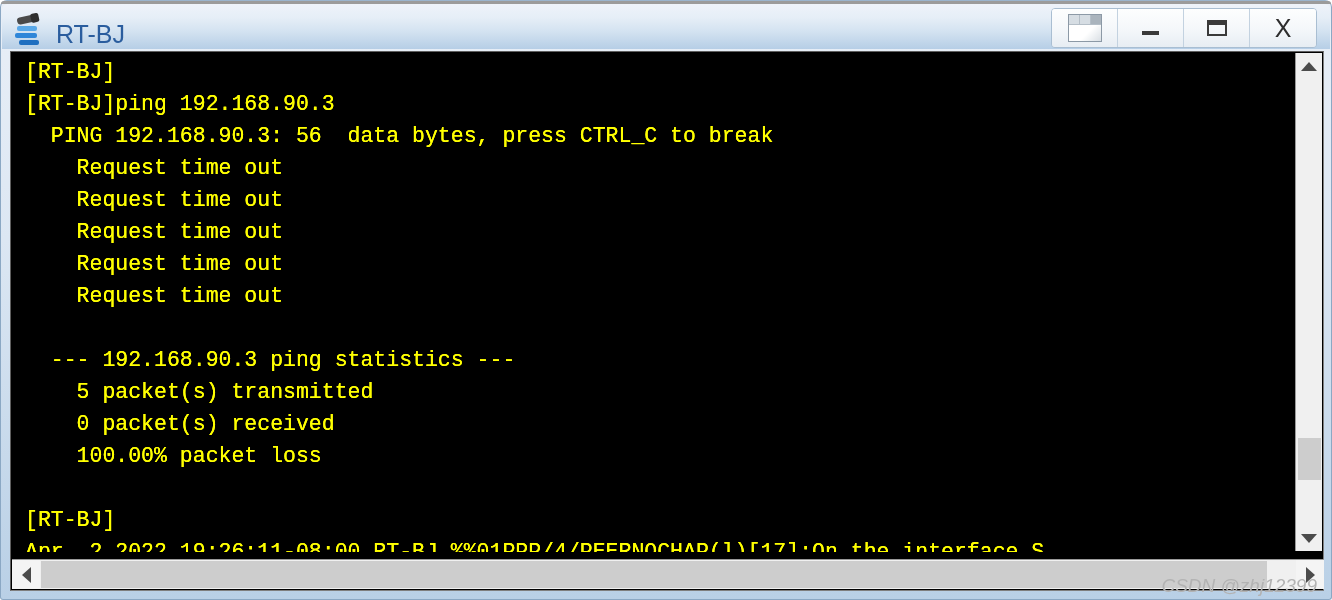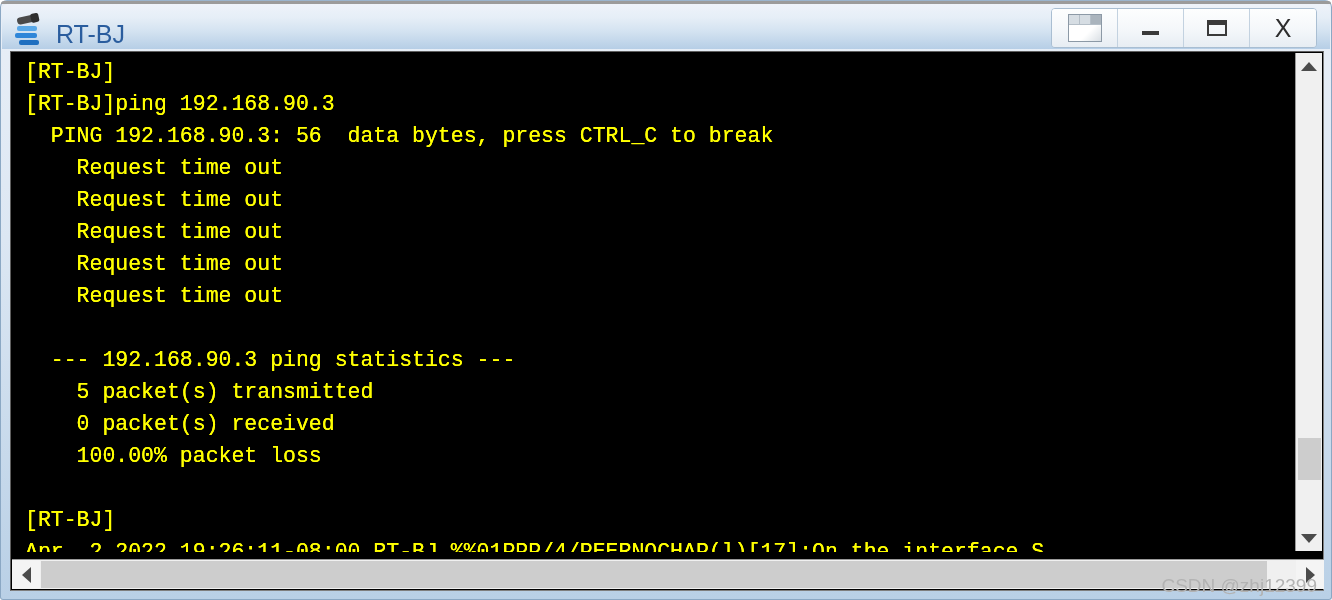--- a/index.html
+++ b/index.html
@@ -284,20 +284,21 @@
   
   #watermark {
     position: absolute;
     right: 14px;
     bottom: 2px;
     font-size: 19px;
     color: #b3b3b3;
     font-family: "Liberation Sans", sans-serif;
     white-space: nowrap;
     pointer-events: none;
+    font-style: italic;
   }
 </style>
 </head>
 <body>
 
 <div id="window">
 
   <div id="titlebar">
 
     <div id="title-icon">

